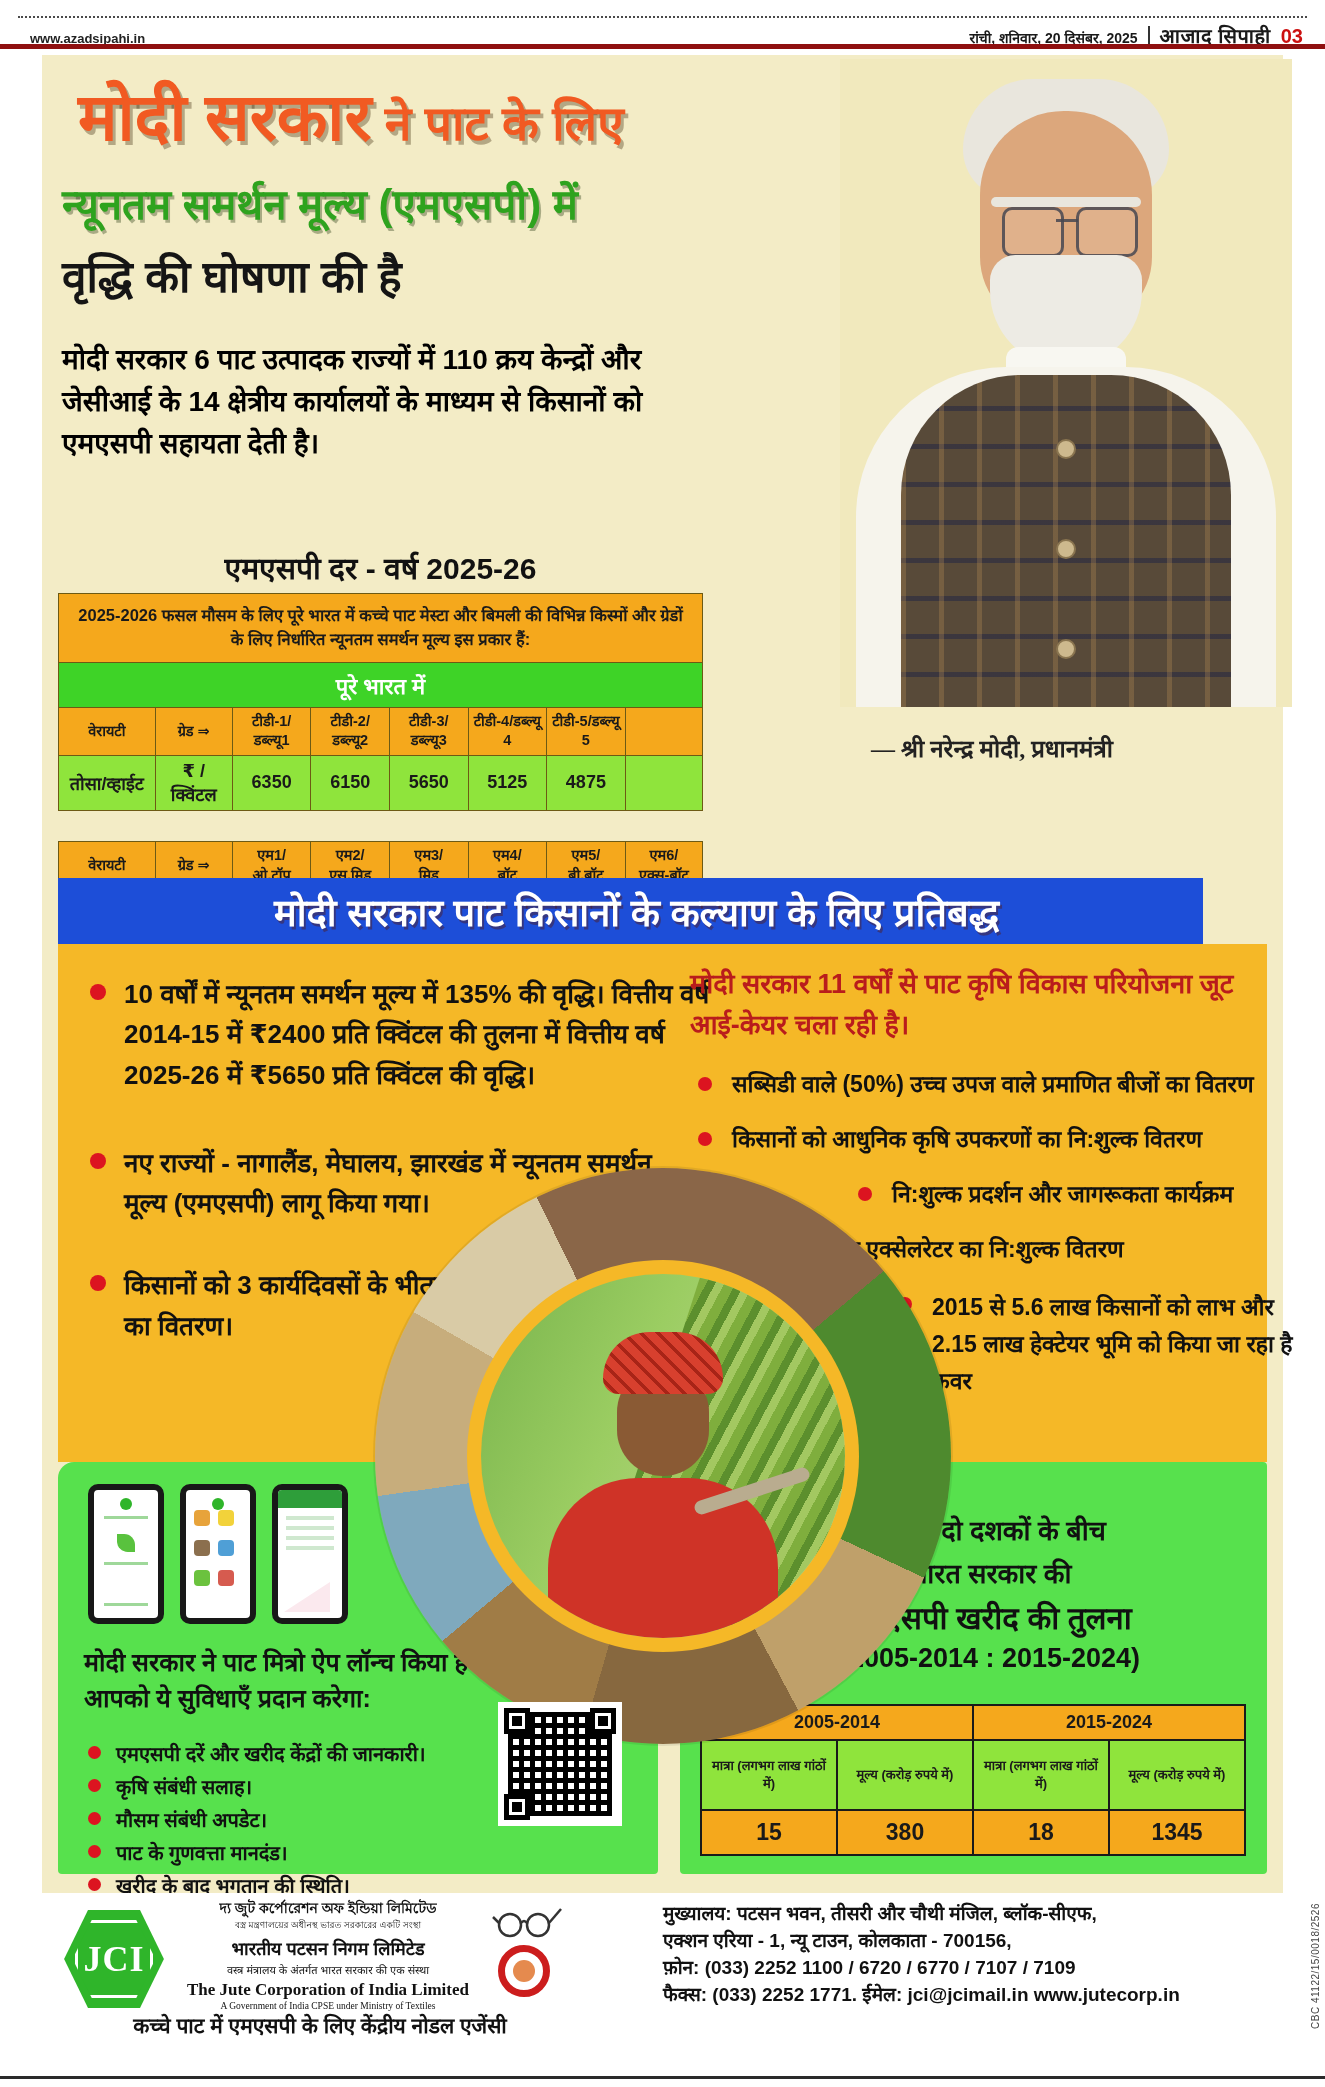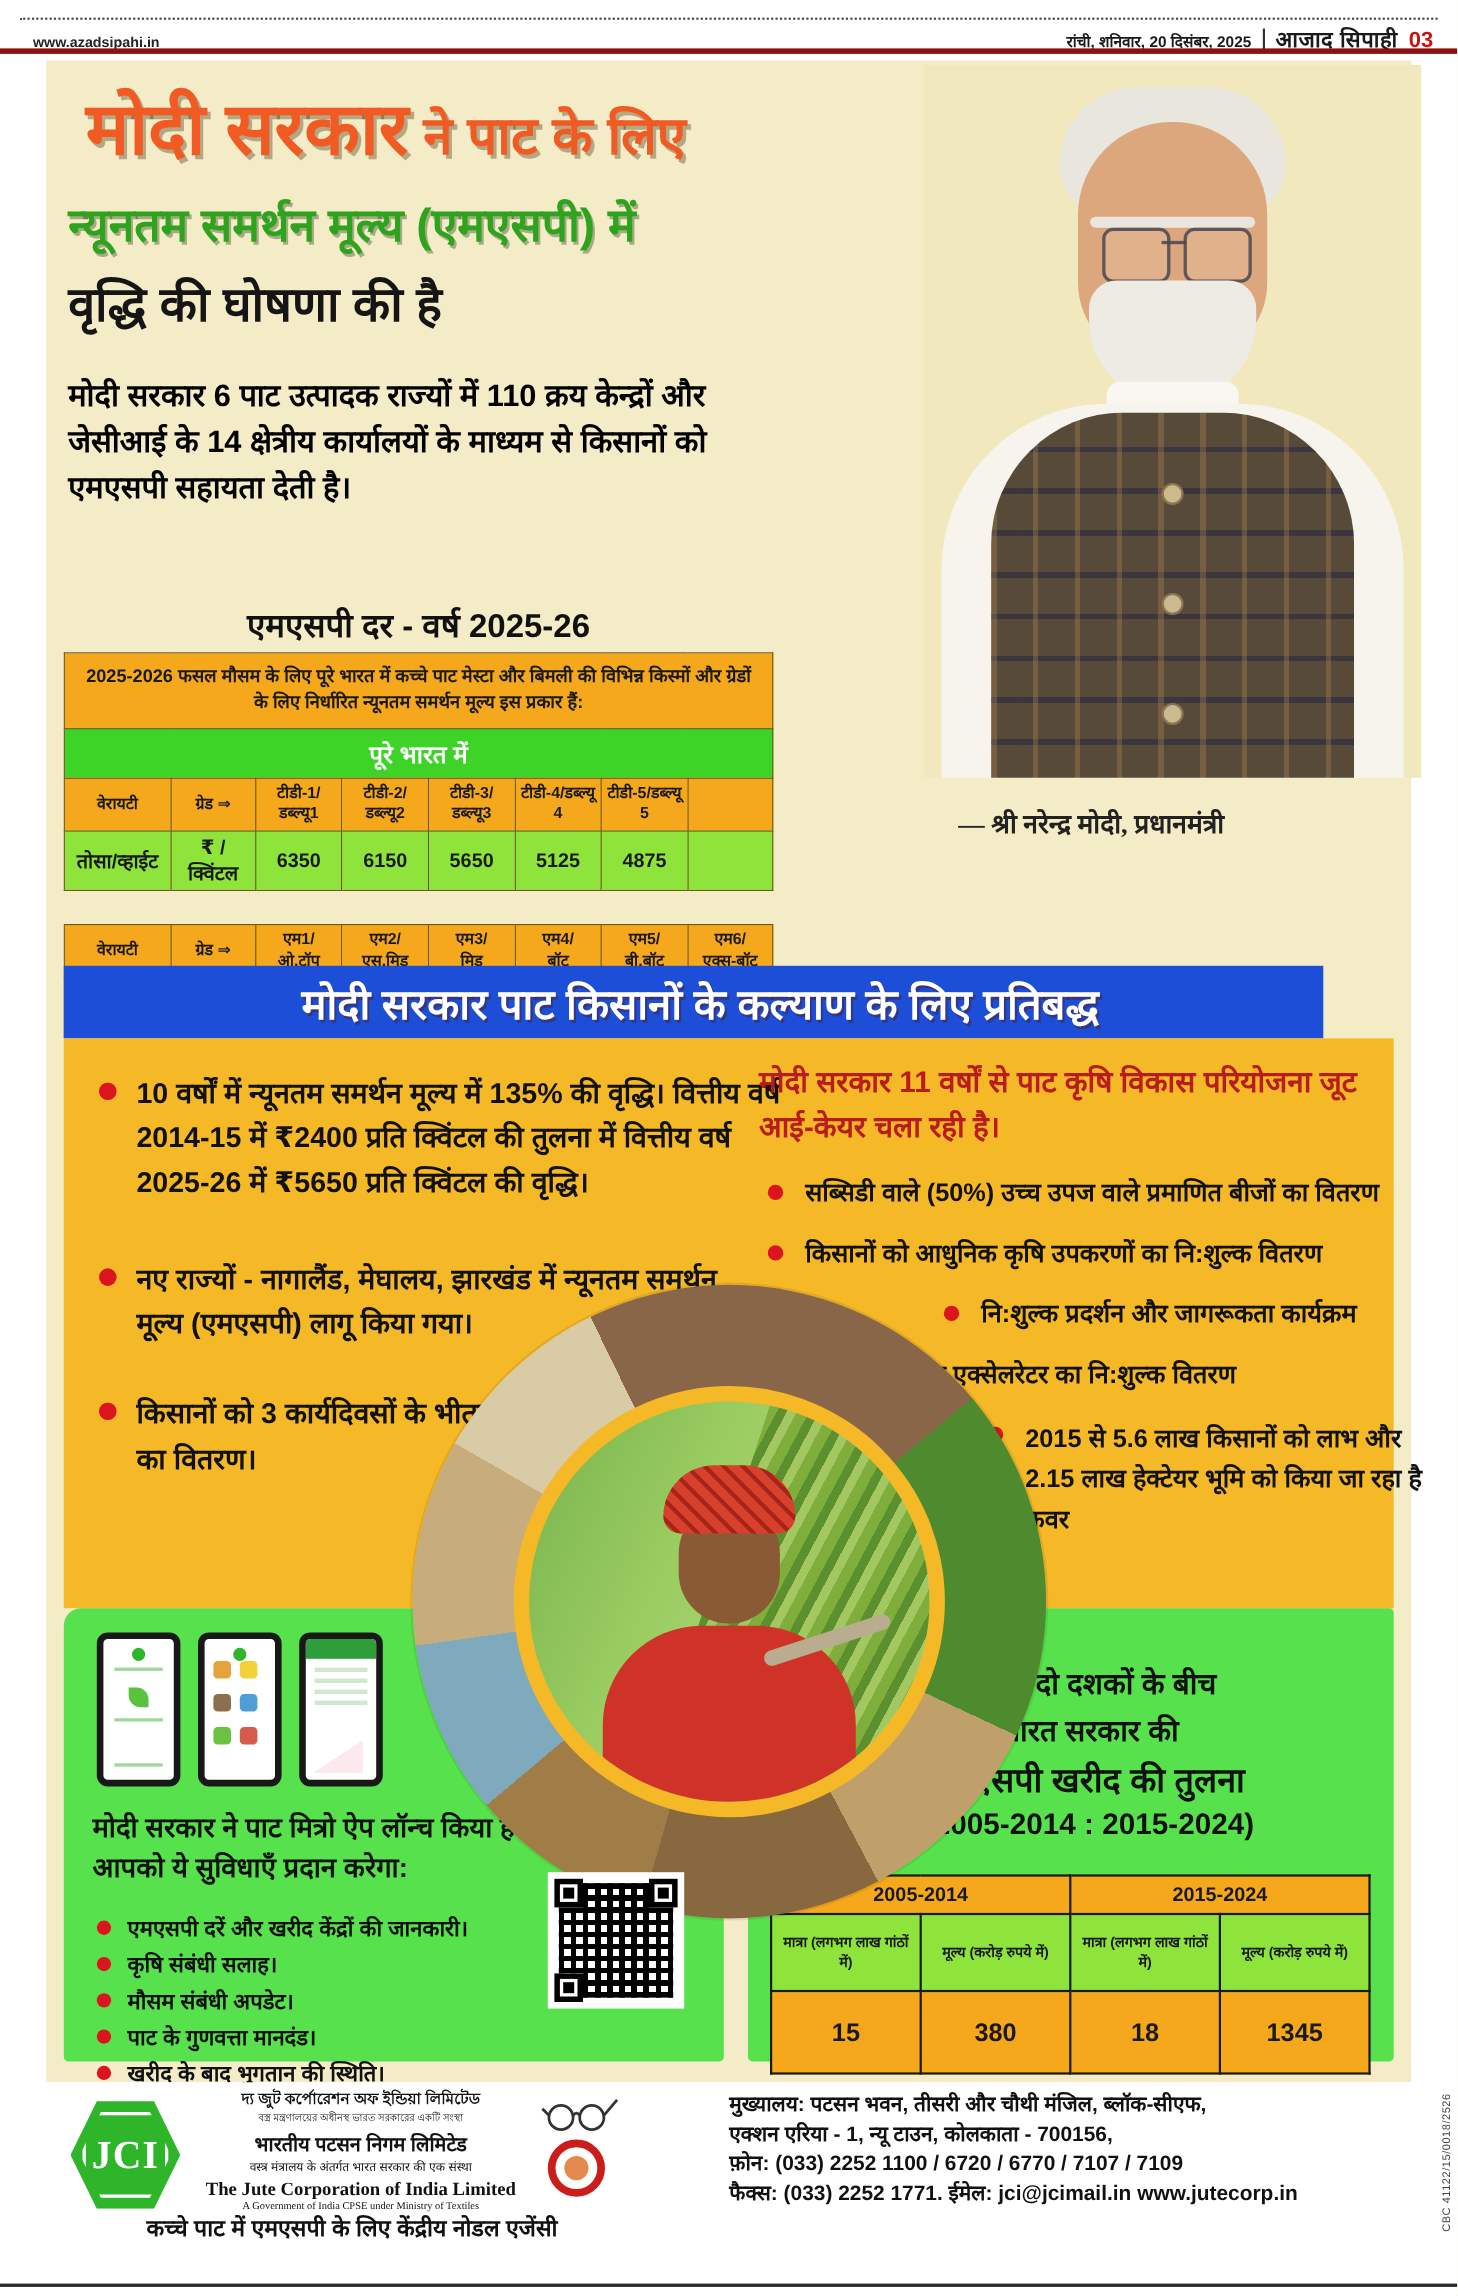--- a/index.html
+++ b/index.html
@@ -120,21 +120,21 @@
 
   .cmp-head{position:absolute;left:70px;top:48px;width:480px;text-align:center;color:#111;font-weight:bold;}
   .cmp-l1{font-size:27px;line-height:1.6;}
   .cmp-l3{font-size:31px;line-height:1.5;}
   .cmp-l4{font-size:27px;font-weight:bold;}
 
   .cmp-table{position:absolute;left:20px;top:242px;width:546px;border-collapse:collapse;table-layout:fixed;}
   .cmp-table td{border:2px solid #1a1a1a;text-align:center;vertical-align:middle;}
   .c-period{background:#f5a81c;font-size:18px;font-weight:bold;padding:6px;}
   .c-label{background:#8fe43c;font-size:13px;font-weight:bold;line-height:1.4;padding:6px 4px;height:56px;}
-  .c-value{background:#f5a81c;font-size:23px;font-weight:bold;padding:23px;}
+  .c-value{background:#f5a81c;font-size:23px;font-weight:bold;padding:8px;}
 
   
   .footer{position:absolute;left:0;top:1893px;width:1325px;height:194px;background:#ffffff;}
   .jci-hex{position:absolute;left:62px;top:14px;width:104px;height:104px;background:#2fb52a;clip-path:polygon(25% 3%,75% 3%,98% 50%,75% 97%,25% 97%,2% 50%);display:flex;align-items:center;justify-content:center;}
   .jci-hex-inner{width:88px;height:88px;background:#2fb52a;clip-path:polygon(25% 5%,75% 5%,97% 50%,75% 95%,25% 95%,3% 50%);display:flex;align-items:center;justify-content:center;border:0;outline:3px solid #ffffff;outline-offset:-8px;}
   .jci-text{color:#ffffff;font-size:36px;font-weight:bold;font-family:"Liberation Serif","DejaVu Serif",serif;letter-spacing:1px;}
   .org{position:absolute;left:178px;top:6px;width:300px;text-align:center;color:#111;}
   .org-bn{font-size:14px;font-weight:bold;line-height:1.3;}
   .org-bn-sub{font-size:9px;margin-top:1px;}
   .org-hi{font-size:18px;font-weight:bold;margin-top:3px;}

